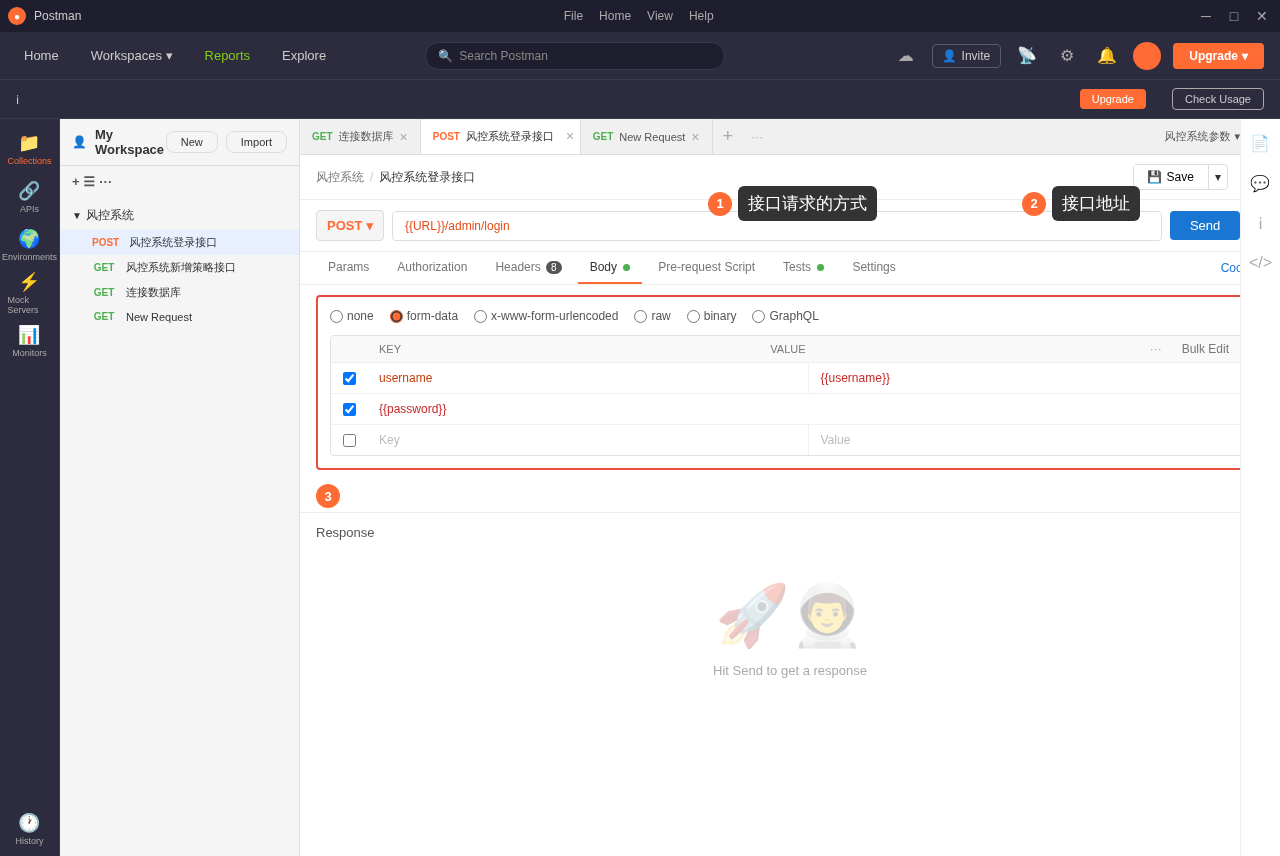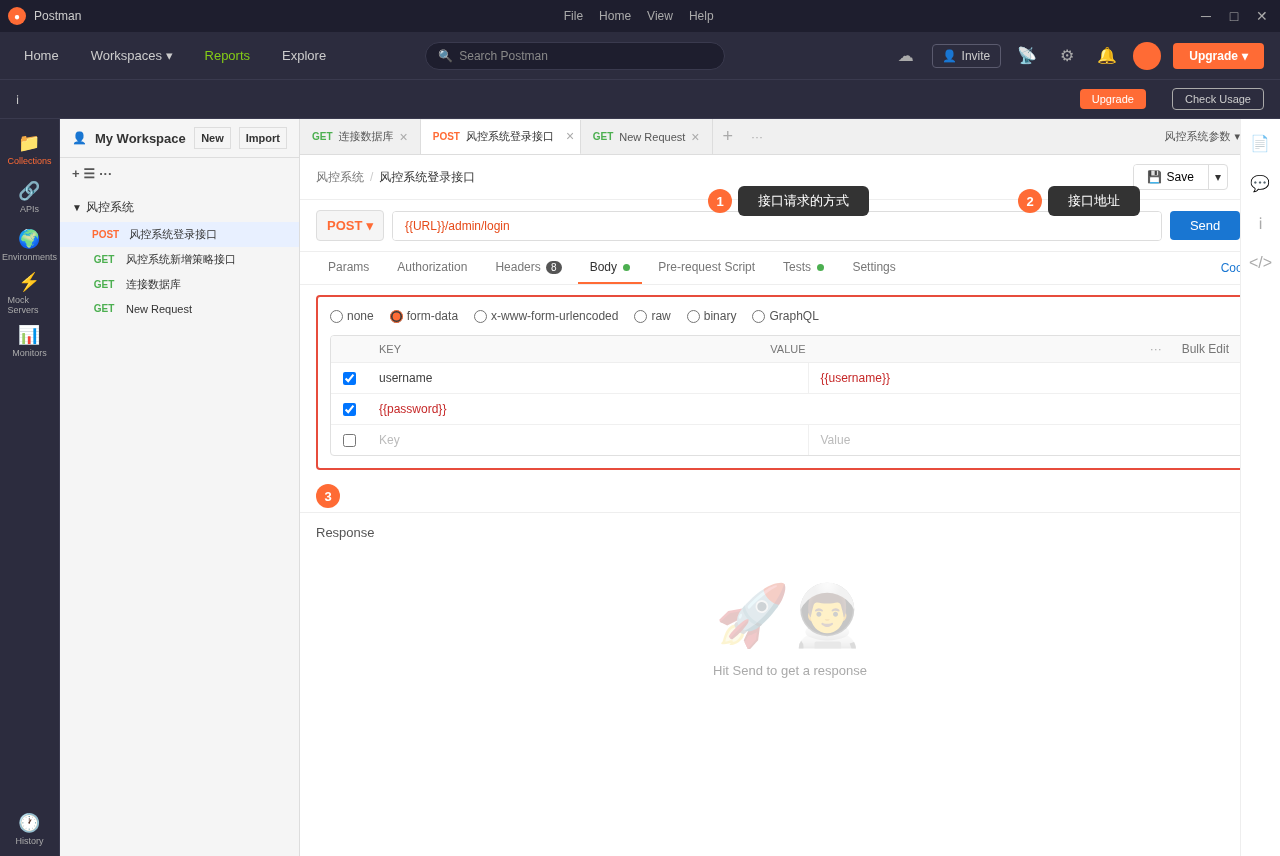--- a/index.html
+++ b/index.html
@@ -35,21 +35,21 @@
     
     .sidebar { width: 60px; background: #2c2c3e; border-right: 1px solid #3a3a4e; display: flex; flex-direction: column; align-items: center; padding: 8px 0; gap: 4px; }
     .sidebar-item { width: 44px; height: 44px; display: flex; flex-direction: column; align-items: center; justify-content: center; gap: 2px; cursor: pointer; border-radius: 4px; color: #aaa; font-size: 9px; }
     .sidebar-item.active { color: #ff6b35; }
     
     
     .left-panel { width: 240px; background: #f5f5f5; border-right: 1px solid #ddd; display: flex; flex-direction: column; }
     .left-panel-header { display: flex; align-items: center; justify-content: space-between; padding: 8px 12px; border-bottom: 1px solid #ddd; background: #f5f5f5; }
     .workspace-title { font-size: 13px; font-weight: 600; color: #333; }
     .left-panel-actions { display: flex; gap: 8px; }
-    .left-panel-btn { background: transparent; border: 1px solid #ddd; border-radius: 0; padding: 4px 6px; font-size: 11px; cursor: pointer; color: #333; font-weight: bold; }
+    .left-panel-btn { background: transparent; border: 1px solid #ddd; border-radius: 8px; padding: 4px 14px; font-size: 11px; cursor: pointer; color: #333; }
     .collections-section { flex: 1; }
     .collections-header { display: flex; align-items: center; padding: 8px 12px; }
     .collections-title { font-size: 13px; font-weight: 600; color: #555; display: flex; align-items: center; gap: 4px; }
     .collections-list { padding: 4px 0; }
     .collection-group { cursor: pointer; }
     .collection-group-header { display: flex; align-items: center; gap: 4px; padding: 6px 12px; font-size: 12px; color: #333; font-weight: 500; }
     .collection-item { display: flex; align-items: center; gap: 6px; padding: 5px 12px 5px 28px; font-size: 11px; cursor: pointer; }
     .collection-item.active { background: #e8f0ff; }
     .method-badge { font-size: 10px; font-weight: 700; padding: 1px 4px; border-radius: 2px; min-width: 32px; text-align: center; }
     .method-post { color: #ff6b35; }
@@ -76,40 +76,40 @@
     .save-arrow { border-left: 1px solid #ddd; padding: 5px 6px; cursor: pointer; }
     .method-select { background: #f5f5f5; border: 1px solid #ddd; border-radius: 4px; padding: 7px 10px; font-size: 13px; font-weight: 600; color: #ff6b35; cursor: pointer; display: flex; align-items: center; gap: 4px; }
     .send-btn { background: #1976d2; color: white; border: none; border-radius: 4px; padding: 7px 20px; font-size: 13px; cursor: pointer; font-weight: 500; }
     .send-arrow { background: #1565c0; color: white; border: none; border-radius: 0 4px 4px 0; padding: 7px 8px; cursor: pointer; border-left: 1px solid rgba(255,255,255,0.3); }
 
     
     .annotation-badge { width: 24px; height: 24px; border-radius: 50%; display: flex; align-items: center; justify-content: center; color: white; font-size: 13px; font-weight: 700; flex-shrink: 0; }
     .badge-1 { background: #ff6b35; }
     .badge-2 { background: #ff6b35; }
     .badge-3 { background: #ff6b35; }
-    .annotation-tooltip { background: #333; color: white; border-radius: 6px; padding: 6px 20px; font-size: 13px; font-weight: 500; }
+    .annotation-tooltip { background: #333; color: white; border-radius: 6px; padding: 6px 10px; font-size: 17px; font-weight: 500; }
 
     
     .req-tabs { display: flex; align-items: center; border-bottom: 1px solid #eee; padding: 0 16px; gap: 4px; }
     .req-tab { padding: 8px 12px; font-size: 12px; cursor: pointer; color: #777; border-bottom: 2px solid transparent; }
     .req-tab.active { color: #333; border-bottom-color: #ff6b35; font-weight: 500; }
     .req-tab .tab-badge { background: #555; color: white; border-radius: 10px; padding: 1px 5px; font-size: 10px; margin-left: 2px; }
     .req-tab .tab-dot-green { width: 7px; height: 7px; border-radius: 50%; background: #4caf50; display: inline-block; margin-left: 3px; }
     .cookies-link { margin-left: auto; color: #1976d2; font-size: 12px; cursor: pointer; }
     .body-type-row { display: flex; align-items: center; gap: 16px; margin-bottom: 12px; }
     .radio-option { display: flex; align-items: center; gap: 4px; font-size: 12px; color: #555; cursor: pointer; }
     .radio-option input { cursor: pointer; }
     
     
     .kv-table { border: 1px solid #e0e0e0; border-radius: 4px; overflow: hidden; }
     .kv-col { padding: 6px 12px; font-size: 11px; color: #777; font-weight: 500; flex: 1; }
     .kv-row { display: flex; align-items: center; border-bottom: 1px solid #f0f0f0; }
     .kv-row:last-child { border-bottom: none; }
     .kv-check { width: 36px; display: flex; align-items: center; justify-content: center; }
-    .kv-key { flex: 1; padding: 8px 12px; font-size: 12px; color: #404040; border-right: 1px solid #f0f0f0; }
+    .kv-key { flex: 1; padding: 8px 12px; font-size: 12px; color: #c2410c; border-right: 1px solid #f0f0f0; }
     .kv-val { flex: 1; padding: 8px 12px; font-size: 12px; color: #c62828; }
     .kv-val.placeholder { color: #bbb; }
     .bulk-edit-btn { background: transparent; border: none; font-size: 12px; color: #777; cursor: pointer; padding: 6px 12px; }
 
     
     .response-area { border-top: 1px solid #eee; padding: 12px 16px; }
     .response-header { display: flex; align-items: center; justify-content: space-between; font-size: 13px; color: #555; font-weight: 500; }
     .response-body { display: flex; flex-direction: column; align-items: center; justify-content: center; padding: 40px 0; }
     .rocket-icon { font-size: 60px; opacity: 0.25; margin-bottom: 12px; }
     .response-hint { font-size: 13px; color: #aaa; }

